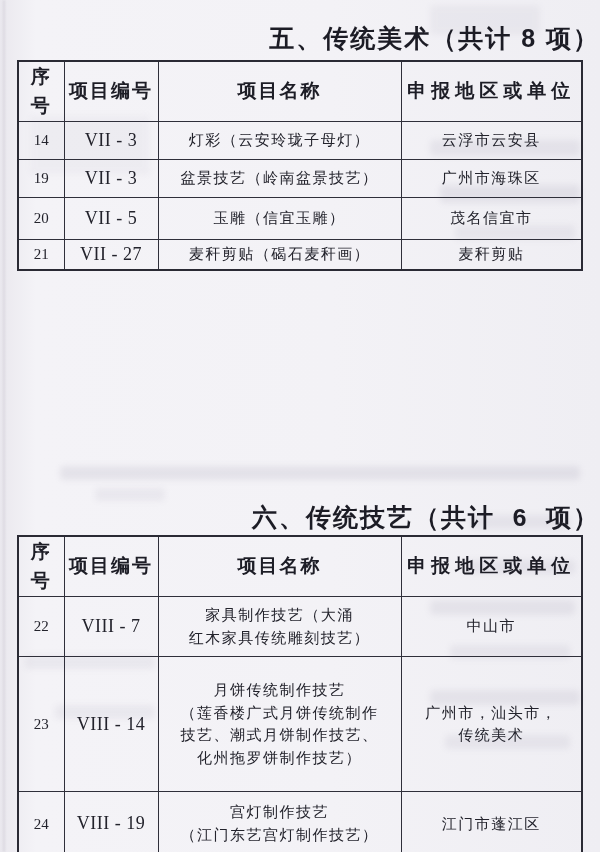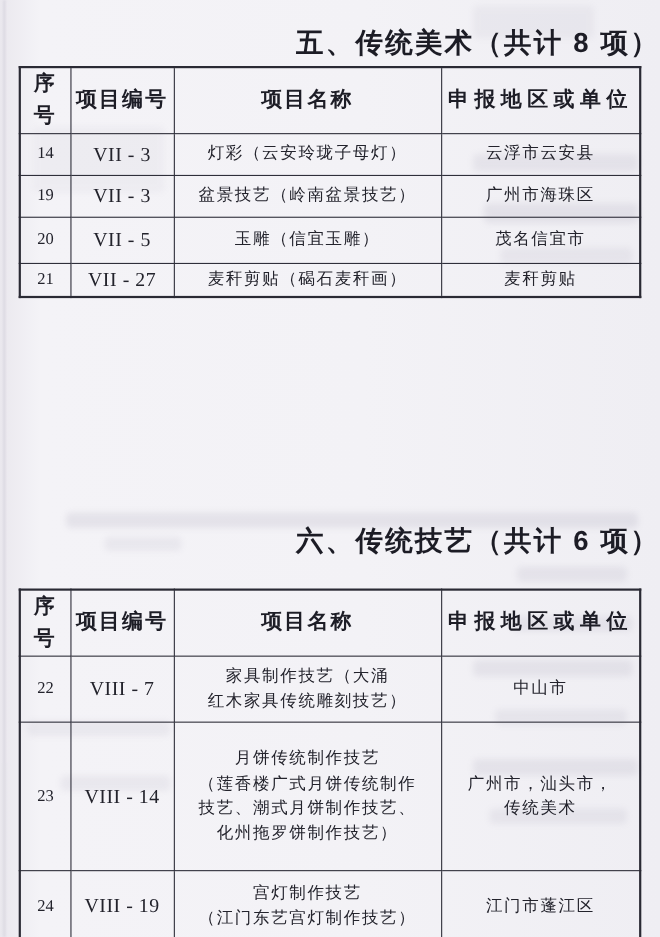--- a/index.html
+++ b/index.html
@@ -25,21 +25,21 @@
   }
 
   .section-title{
     position:absolute;left:0;width:100%;
     text-align:right;
     font-family:"Liberation Sans","DejaVu Sans",sans-serif;
     font-weight:bold;font-size:25px;letter-spacing:2px;
     color:#1c1c25;
   }
   .title-1{top:22px;}
-  .title-2{top:475px;}
+  .title-2{top:501px;font-family:Liberation Mono, monospace;}
 
   table.heritage{
     position:absolute;left:17px;
     border-collapse:collapse;table-layout:fixed;
     width:564px;
     background:transparent;
   }
   .table-1{top:60px;}
   .table-2{top:535px;}
 

